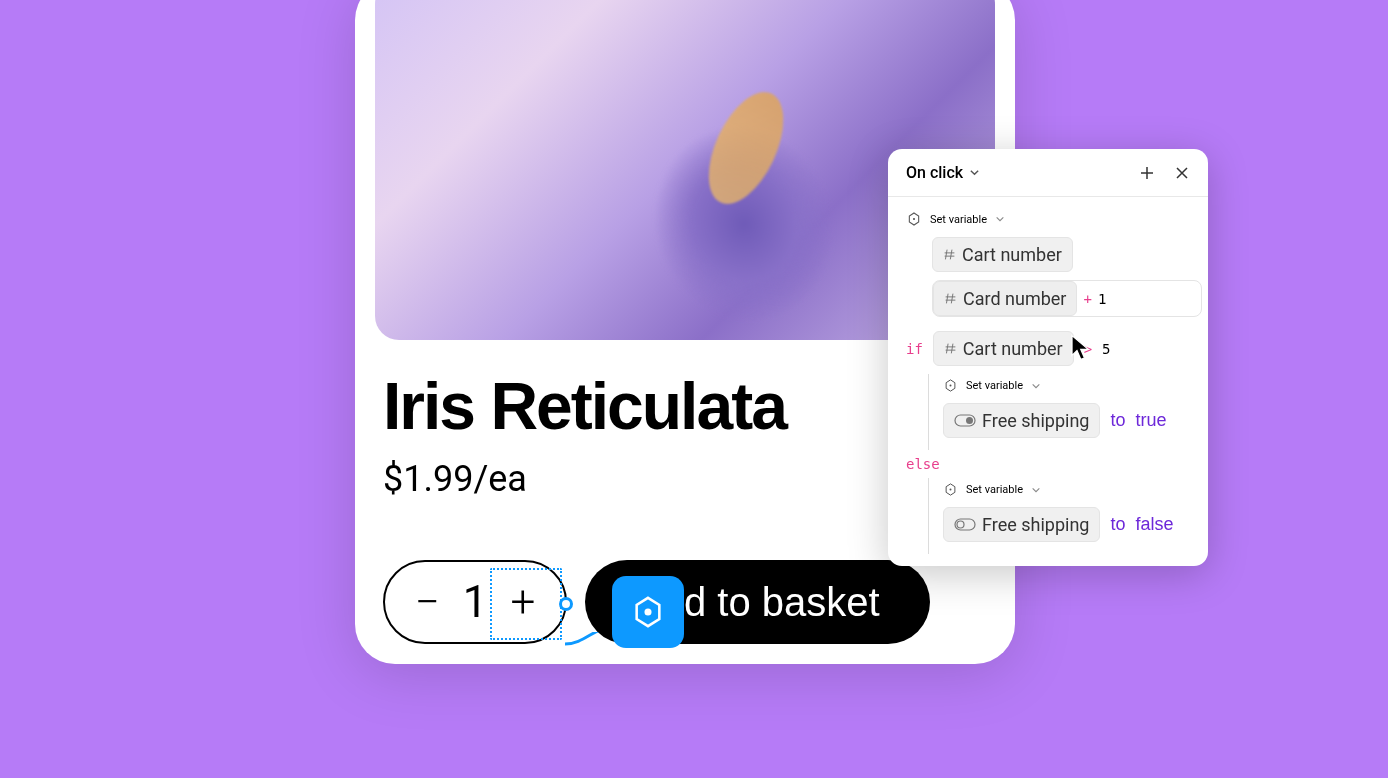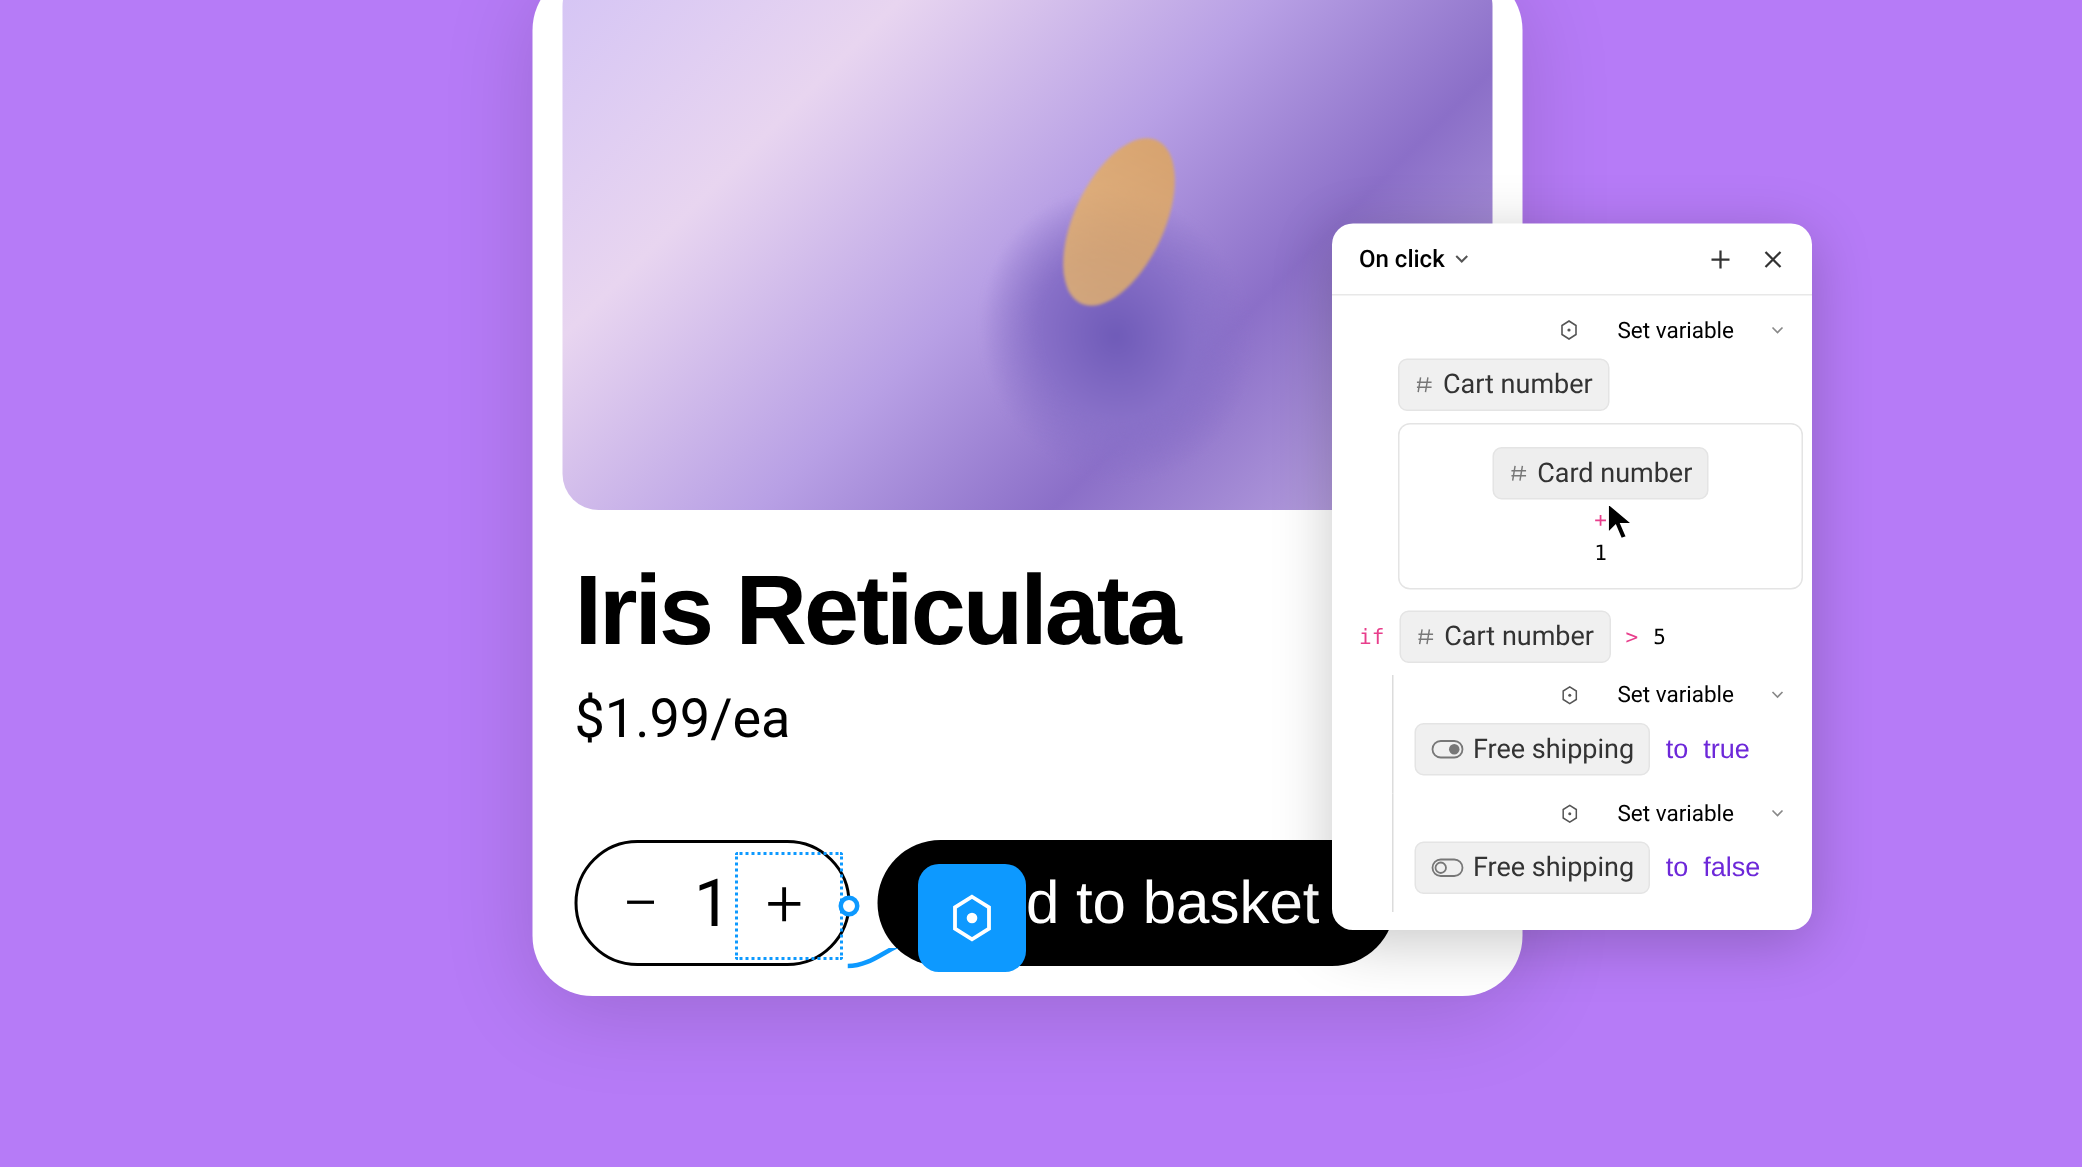--- a/index.html
+++ b/index.html
@@ -191,51 +191,49 @@
   gap: 18px;
   align-items: center;
 }
 
 .panel-body {
   padding: 14px 18px 0 18px;
 }
 .action-row {
   display: flex;
   align-items: center;
-  gap: 24px;
-  font-size: 15px;
+  gap: 8px;
+  font-size: 11px;
   margin-bottom: 10px;
-  justify-content: flex-end;
 }
 .action-label { font-weight: 400; }
 
 .chip {
   display: inline-flex;
   align-items: center;
   gap: 6px;
   background: #f0f0f0;
   border: 1px solid #e4e4e4;
   border-radius: 6px;
   padding: 6px 10px;
   font-size: 18px;
   color: #333;
 }
 .chip.dark { background: #eeeeee; }
 
 .expr-container {
   border: 1px solid #e4e4e4;
   border-radius: 8px;
-  padding: 15px;
+  padding: 0;
   margin: 6px 0 14px 26px;
   display: flex;
   align-items: center;
   gap: 6px;
   width: 270px;
   position: relative;
-  flex-direction: column;
 }
 .expr-op { font-family: ui-monospace, monospace; color: #e83e8c; font-size: 14px; }
 .expr-num { font-family: ui-monospace, monospace; font-size: 14px; }
 
 .indent-1 { margin-left: 26px; }
 
 .kw { color: #e83e8c; font-family: ui-monospace, monospace; font-size: 14px; }
 .mono { font-family: Liberation Sans, sans-serif; font-size: 18px; color: #6d28d9; }
 
 .cond-row {
@@ -374,20 +372,23 @@
               <rect x="1" y="1" width="20" height="11" rx="5.5" fill="none" stroke="#777" stroke-width="1.2"></rect>
               <circle cx="15.5" cy="6.5" r="3.5" fill="#777"></circle>
             </svg>
           <span>Free shipping</span>
         </div>
         <span class="mono">to</span>
         <span class="mono">true</span>
       </div>
     </div>
 
+    <div class="cond-row" style="margin-top:6px;margin-bottom:6px;">
+      <span class="kw">else</span>
+    </div>
 
     <div class="cond-branch">
       <div class="action-row">
         <svg width="15" height="15" viewBox="0 0 24 24">
             <path d="M12 3 L19 7.5 L19 16.5 L12 21 L5 16.5 L5 7.5 Z" fill="none" stroke="#555" stroke-width="1.6"></path>
             <circle cx="12" cy="12" r="1.6" fill="#555"></circle>
           </svg>
         <span>Set variable</span>
         <svg width="10" height="10" viewBox="0 0 12 12">
             <path d="M2 4 L6 8 L10 4" stroke="#888" stroke-width="1.3" fill="none"></path>

